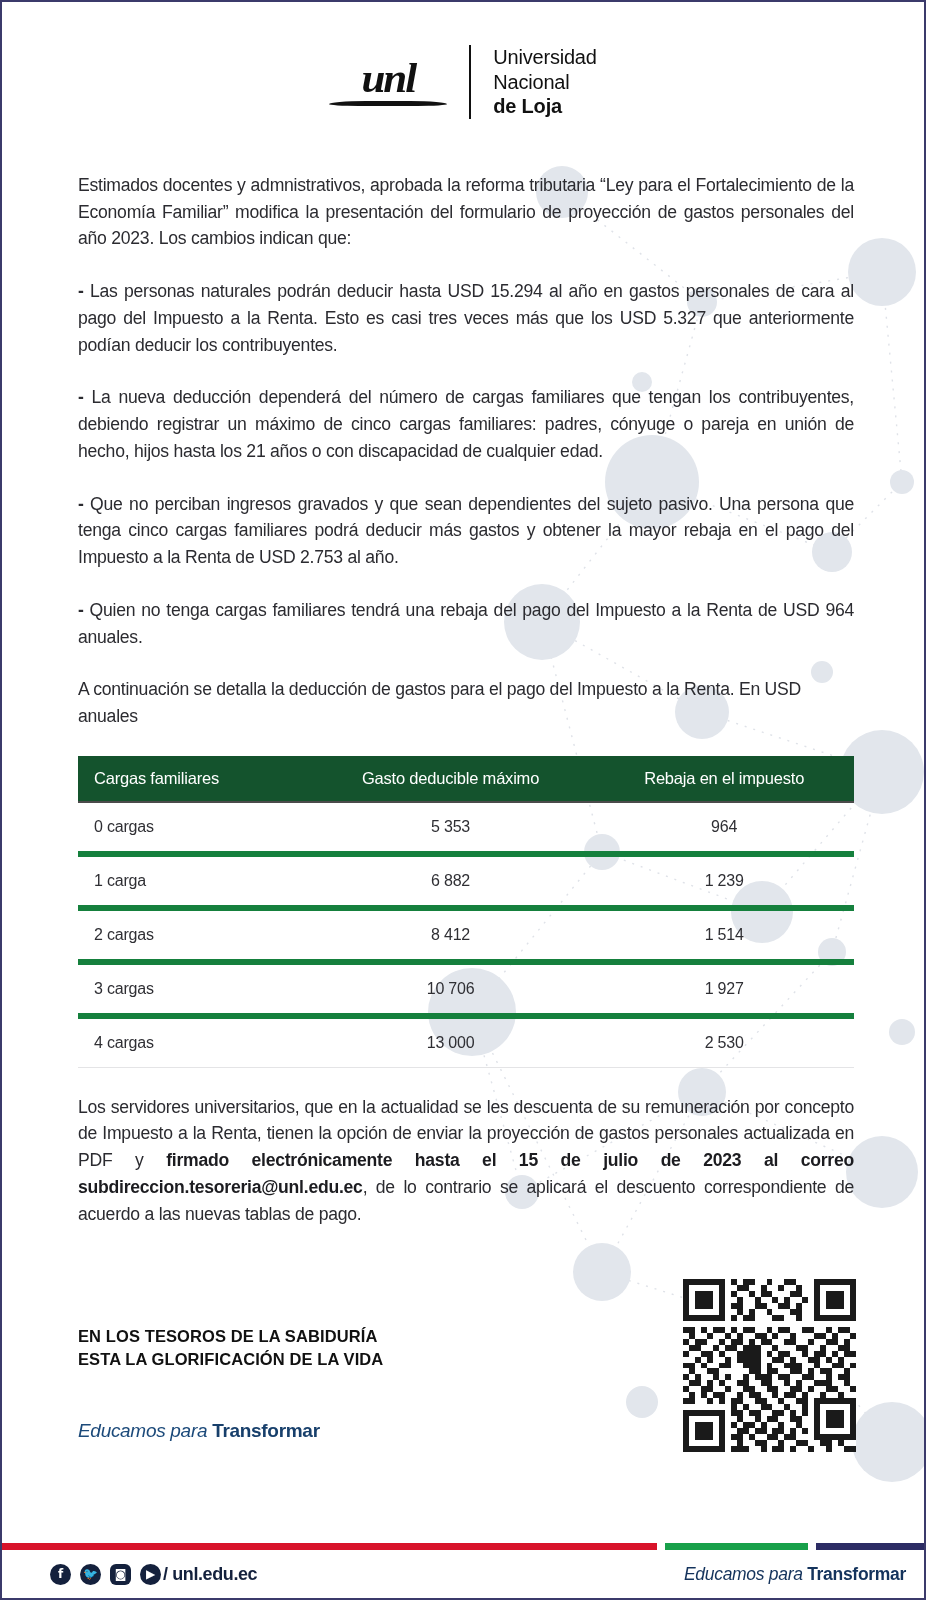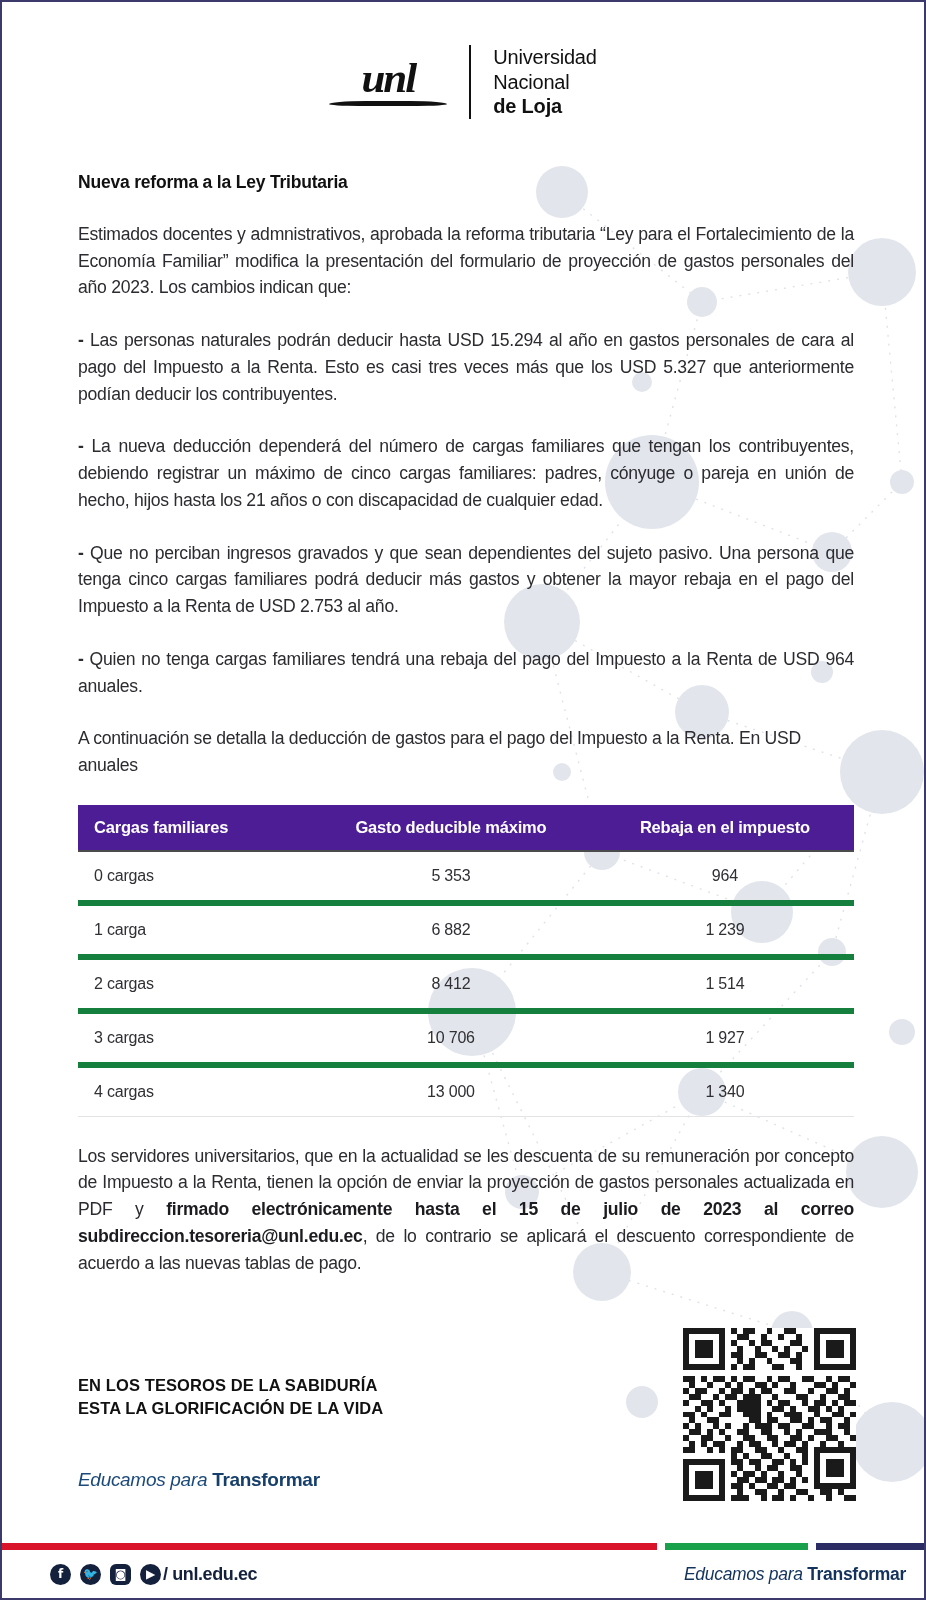--- a/index.html
+++ b/index.html
@@ -124,24 +124,24 @@
   p.para b { font-weight: bold; color: #1c1c20; }
   p.nojust { text-align: left; }
 
   
   .tbl {
     width: 100%; border-collapse: collapse;
     margin: 8px 0 26px 0;
     position: relative; z-index: 2;
   }
   .tbl thead th {
-    background: #4c1d95;
+    background: #14532d;
     color: #ffffff;
     font-size: 16.5px;
-    font-weight: bold;
+    font-weight: normal;
     padding: 13px 0;
     letter-spacing: -0.2px;
     border-bottom: 2px solid #4b4b4b;
   }
   .tbl thead th:first-child { text-align: left; padding-left: 16px; }
   .tbl tbody td {
     font-size: 16px;
     color: #2f2f34;
     padding: 15px 0;
     text-align: center;
@@ -265,21 +265,20 @@
     <div class="vrule"></div>
     <div class="uni-name">
       <div>Universidad</div>
       <div>Nacional</div>
       <div class="b">de Loja</div>
     </div>
   </div>
 
 
   <div class="body-wrap">
-    <div class="subject">Nueva reforma a la Ley Tributaria</div>
     <div id="paragraphs">
         <p class="para"><span>Estimados docentes y admnistrativos, aprobada la reforma tributaria “Ley para el Fortalecimiento de la Economía Familiar” modifica la presentación del formulario de proyección de gastos personales del año 2023. Los cambios indican que:</span></p>
         <p class="para"><span class="lead">- </span><span>Las personas naturales podrán deducir hasta USD 15.294 al año en gastos personales de cara al pago del Impuesto a la Renta. Esto es casi tres veces más que los USD 5.327 que anteriormente podían deducir los contribuyentes.</span></p>
         <p class="para"><span class="lead">- </span><span>La nueva deducción dependerá del número de  cargas familiares que tengan los contribuyentes, debiendo registrar un máximo  de cinco cargas familiares: padres, cónyuge o pareja en unión de hecho, hijos hasta los 21 años o con discapacidad de cualquier edad.</span></p>
         <p class="para"><span class="lead">- </span><span>Que no perciban ingresos gravados y que sean dependientes del sujeto pasivo.  Una persona que tenga cinco cargas familiares podrá deducir más gastos y obtener la mayor rebaja en el pago del Impuesto a la Renta de USD 2.753 al año.</span></p>
         <p class="para"><span class="lead">- </span><span>Quien no tenga cargas familiares tendrá una rebaja del pago del Impuesto a la Renta de USD 964 anuales.</span></p>
         <p class="para nojust"><span>A continuación se detalla la deducción de gastos para el pago del Impuesto a la Renta. En USD anuales</span></p>
       </div>
   </div>
 
@@ -309,21 +308,21 @@
             <td>1 514</td>
           </tr>
           <tr>
             <td>3 cargas</td>
             <td>10 706</td>
             <td>1 927</td>
           </tr>
           <tr>
             <td>4 cargas</td>
             <td>13 000</td>
-            <td>1 340</td>
+            <td>2 530</td>
           </tr>
         </tbody>
     </table>
     <p class="para" id="closing-para"><span>Los servidores universitarios, que en la actualidad se les descuenta de su remuneración por concepto de Impuesto a la Renta, tienen la opción de enviar la proyección de gastos personales actualizada en PDF y </span><b>firmado electrónicamente hasta el 15 de julio de 2023 al correo subdireccion.tesoreria@unl.edu.ec</b><span>, de lo contrario se aplicará el descuento correspondiente de acuerdo a las nuevas tablas de pago.</span></p>
   </div>
 
   <div class="lower">
     <div class="motto-col">
       <div class="motto">
         <div>EN LOS TESOROS DE LA SABIDURÍA</div>

